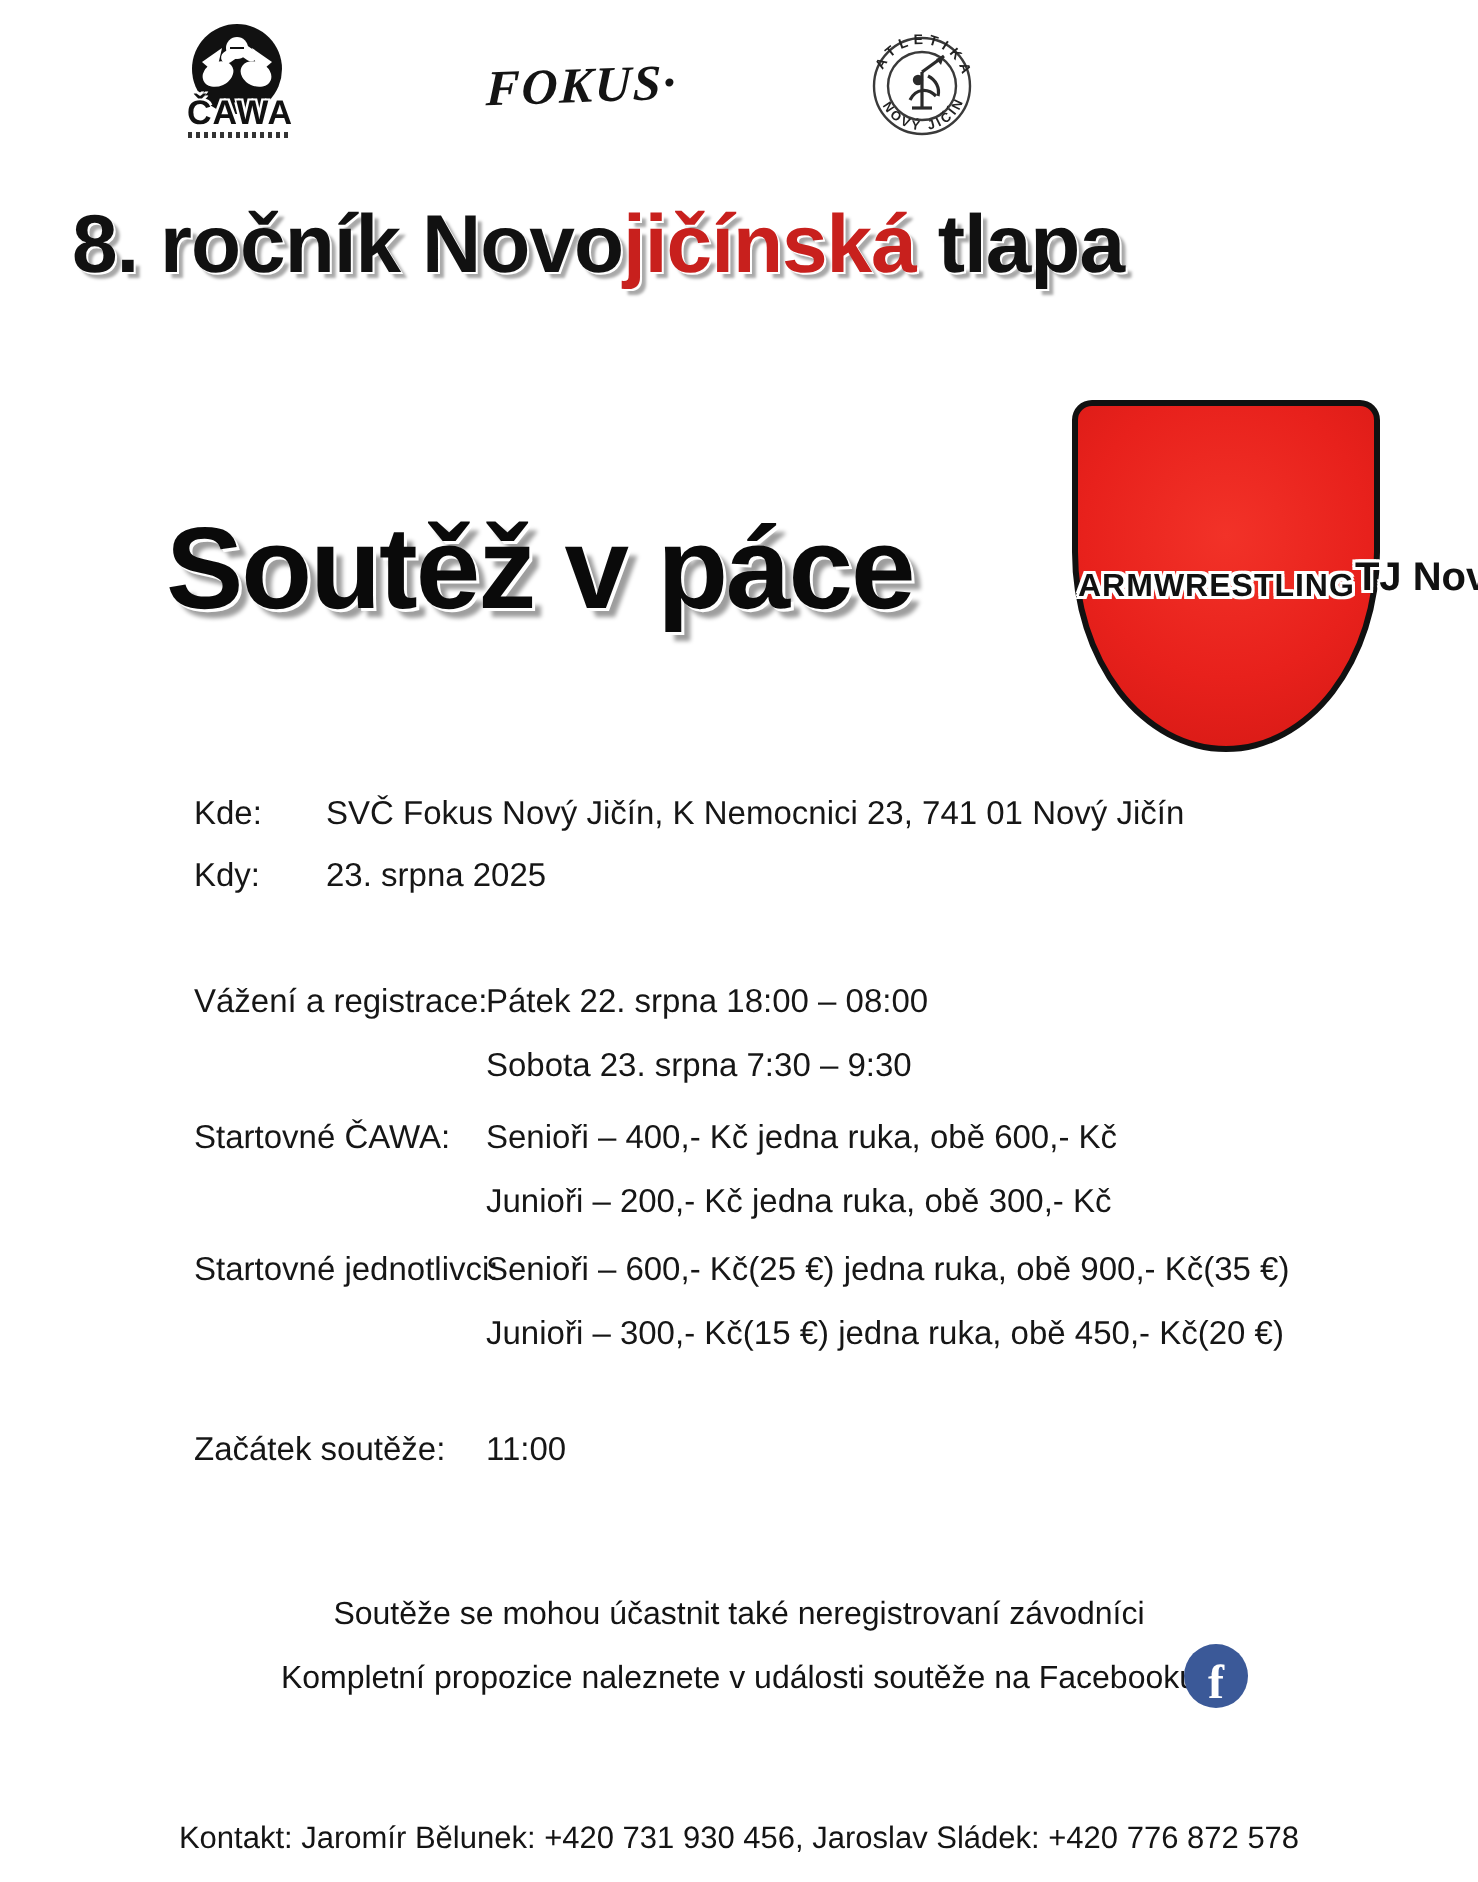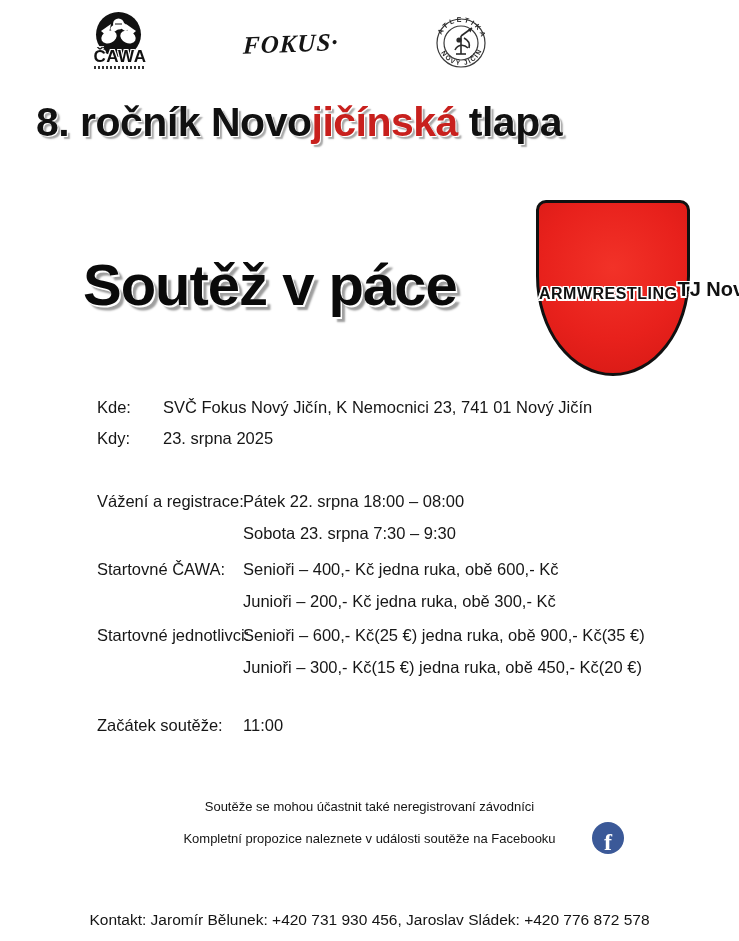--- a/index.html
+++ b/index.html
@@ -66,21 +66,21 @@
   .badge-bottom{
     margin-top:3px;font-size:20px;font-weight:800;color:#111;white-space:nowrap;
     text-shadow:-1.5px -1.5px 0 #fff,1.5px -1.5px 0 #fff,-1.5px 1.5px 0 #fff,1.5px 1.5px 0 #fff,0 1.5px 0 #fff,0 -1.5px 0 #fff,1.5px 0 0 #fff,-1.5px 0 0 #fff;
   }
   
   .lbl,.val{position:absolute;font-size:16.5px;color:#161616;white-space:nowrap;}
   .lbl{left:97px;}
   .val-near{left:163px;}
   .val-far{left:243px;}
   
-  .foot-line{position:absolute;left:0;width:739px;text-align:center;font-size:13px;color:#141414;}
+  .foot-line{position:absolute;left:0;width:739px;text-align:center;font-size:16px;color:#141414;}
   .fb-icon{
     position:absolute;left:592px;top:822px;width:32px;height:32px;border-radius:50%;
     background:#3b5998;color:#ffffff;font-weight:800;font-size:24px;
     display:flex;align-items:flex-end;justify-content:center;overflow:hidden;line-height:0.95;
     font-family:"Liberation Serif", serif;
   }
   .contact{position:absolute;left:0;top:911px;width:739px;text-align:center;font-size:15.5px;color:#141414;}
 </style>
 </head>
 <body>

